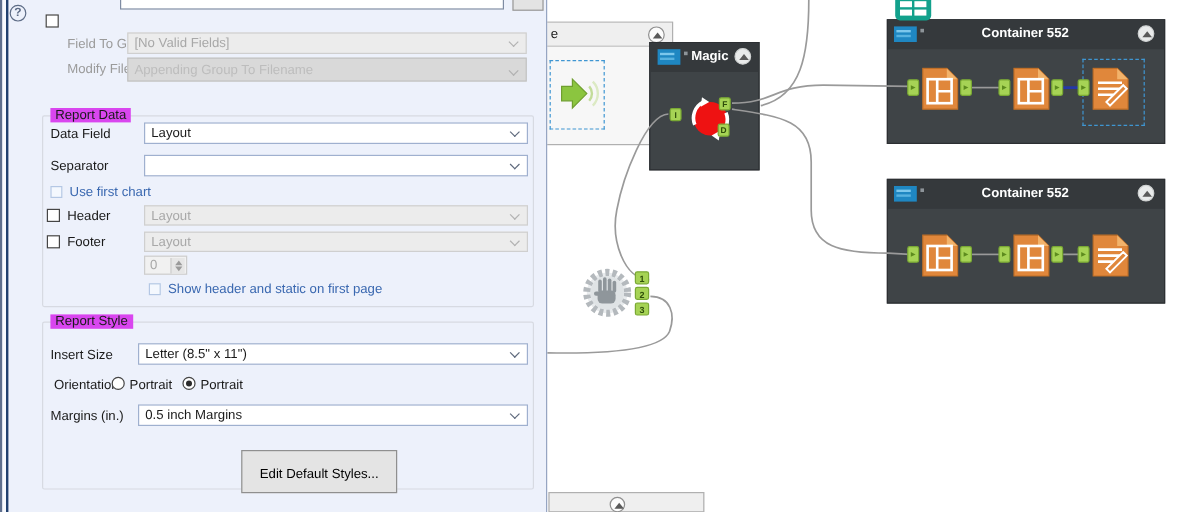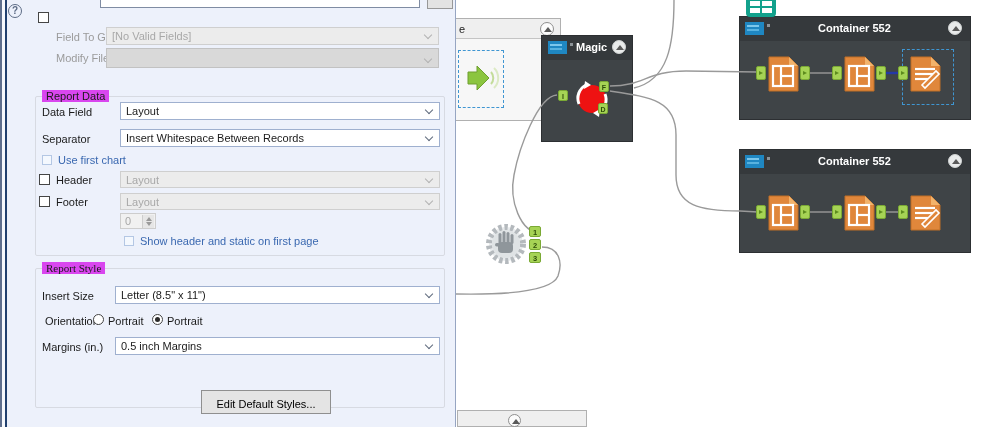--- a/index.html
+++ b/index.html
@@ -292,34 +292,34 @@
 
   <span class="cb" style="left:38px;top:12px;"></span>
 
   <span class="lbl dis" style="left:56px;top:31px;">Field To Group On:</span>
   <div class="dd dis" style="left:106px;top:27px;width:333px;">
     <span>[No Valid Fields]</span><span class="chev"></span>
   </div>
 
   <span class="lbl dis" style="left:56px;top:52px;">Modify Filename By:</span>
   <div class="dd dis2" style="left:106px;top:48px;width:333px;height:20px;padding-top:4px;">
-    <span class="chev" style="top:7px;"></span>
+    <span>Appending Group To Filename</span><span class="chev" style="top:7px;"></span>
   </div>
 
   <div class="grp" style="left:35px;top:96px;width:410px;height:160px;"></div>
   <span class="grp-title" style="left:42px;top:90px;">Report Data</span>
 
   <span class="lbl" style="left:42px;top:106px;">Data Field</span>
   <div class="dd" style="left:120px;top:102px;width:320px;">
     <span>Layout</span><span class="chev"></span>
   </div>
 
   <span class="lbl" style="left:42px;top:133px;">Separator</span>
   <div class="dd" style="left:120px;top:129px;width:320px;">
-    <span>Insert Whitespace Between Records</span><span class="chev"></span>
+    <span class="chev"></span>
   </div>
 
   <span class="cb disblue" style="left:42px;top:155px;"></span>
   <span class="lbl blue" style="left:58px;top:154px;">Use first chart</span>
 
   <span class="cb" style="left:39px;top:174px;"></span>
   <span class="lbl bold" style="left:56px;top:174px;font-weight:normal;">Header</span>
   <div class="dd dis" style="left:120px;top:171px;width:320px;height:17px;">
     <span>Layout</span><span class="chev"></span>
   </div>
@@ -335,34 +335,34 @@
     <span class="spinbtn">
         <span class="u"></span>
         <span class="d"></span>
       </span>
   </div>
 
   <span class="cb disblue" style="left:124px;top:236px;"></span>
   <span class="lbl blue" style="left:140px;top:235px;">Show header and static on first page</span>
 
   <div class="grp" style="left:35px;top:268px;width:410px;height:140px;"></div>
-  <span class="grp-title" style="left:42px;top:262px;font-family:Liberation Serif, serif;">Report Style</span>
+  <span class="grp-title" style="left:42px;top:262px;">Report Style</span>
 
   <span class="lbl" style="left:42px;top:290px;">Insert Size</span>
   <div class="dd" style="left:115px;top:286px;width:325px;">
     <span>Letter (8.5" x 11")</span><span class="chev"></span>
   </div>
 
   <span class="lbl" style="left:45px;top:315px;">Orientation</span>
   <span class="radio" style="left:93px;top:314px;"></span>
   <span class="lbl" style="left:108px;top:315px;">Portrait</span>
   <span class="radio" style="left:152px;top:314px;">
       <span class="dot"></span>
     </span>
   <span class="lbl" style="left:167px;top:315px;">Portrait</span>
 
   <span class="lbl" style="left:42px;top:341px;">Margins (in.)</span>
   <div class="dd" style="left:115px;top:337px;width:325px;">
     <span>0.5 inch Margins</span><span class="chev"></span>
   </div>
 
-  <button class="pushbtn" style="left:201px;top:390px;width:130px;height:24px;font-family:'Liberation Sans',sans-serif;font-size:11px;">Edit Default Styles...</button>
+  <button class="pushbtn" style="left:201px;top:375px;width:130px;height:36px;font-family:'Liberation Sans',sans-serif;font-size:11px;">Edit Default Styles...</button>
 </div>
 
 </body></html>

